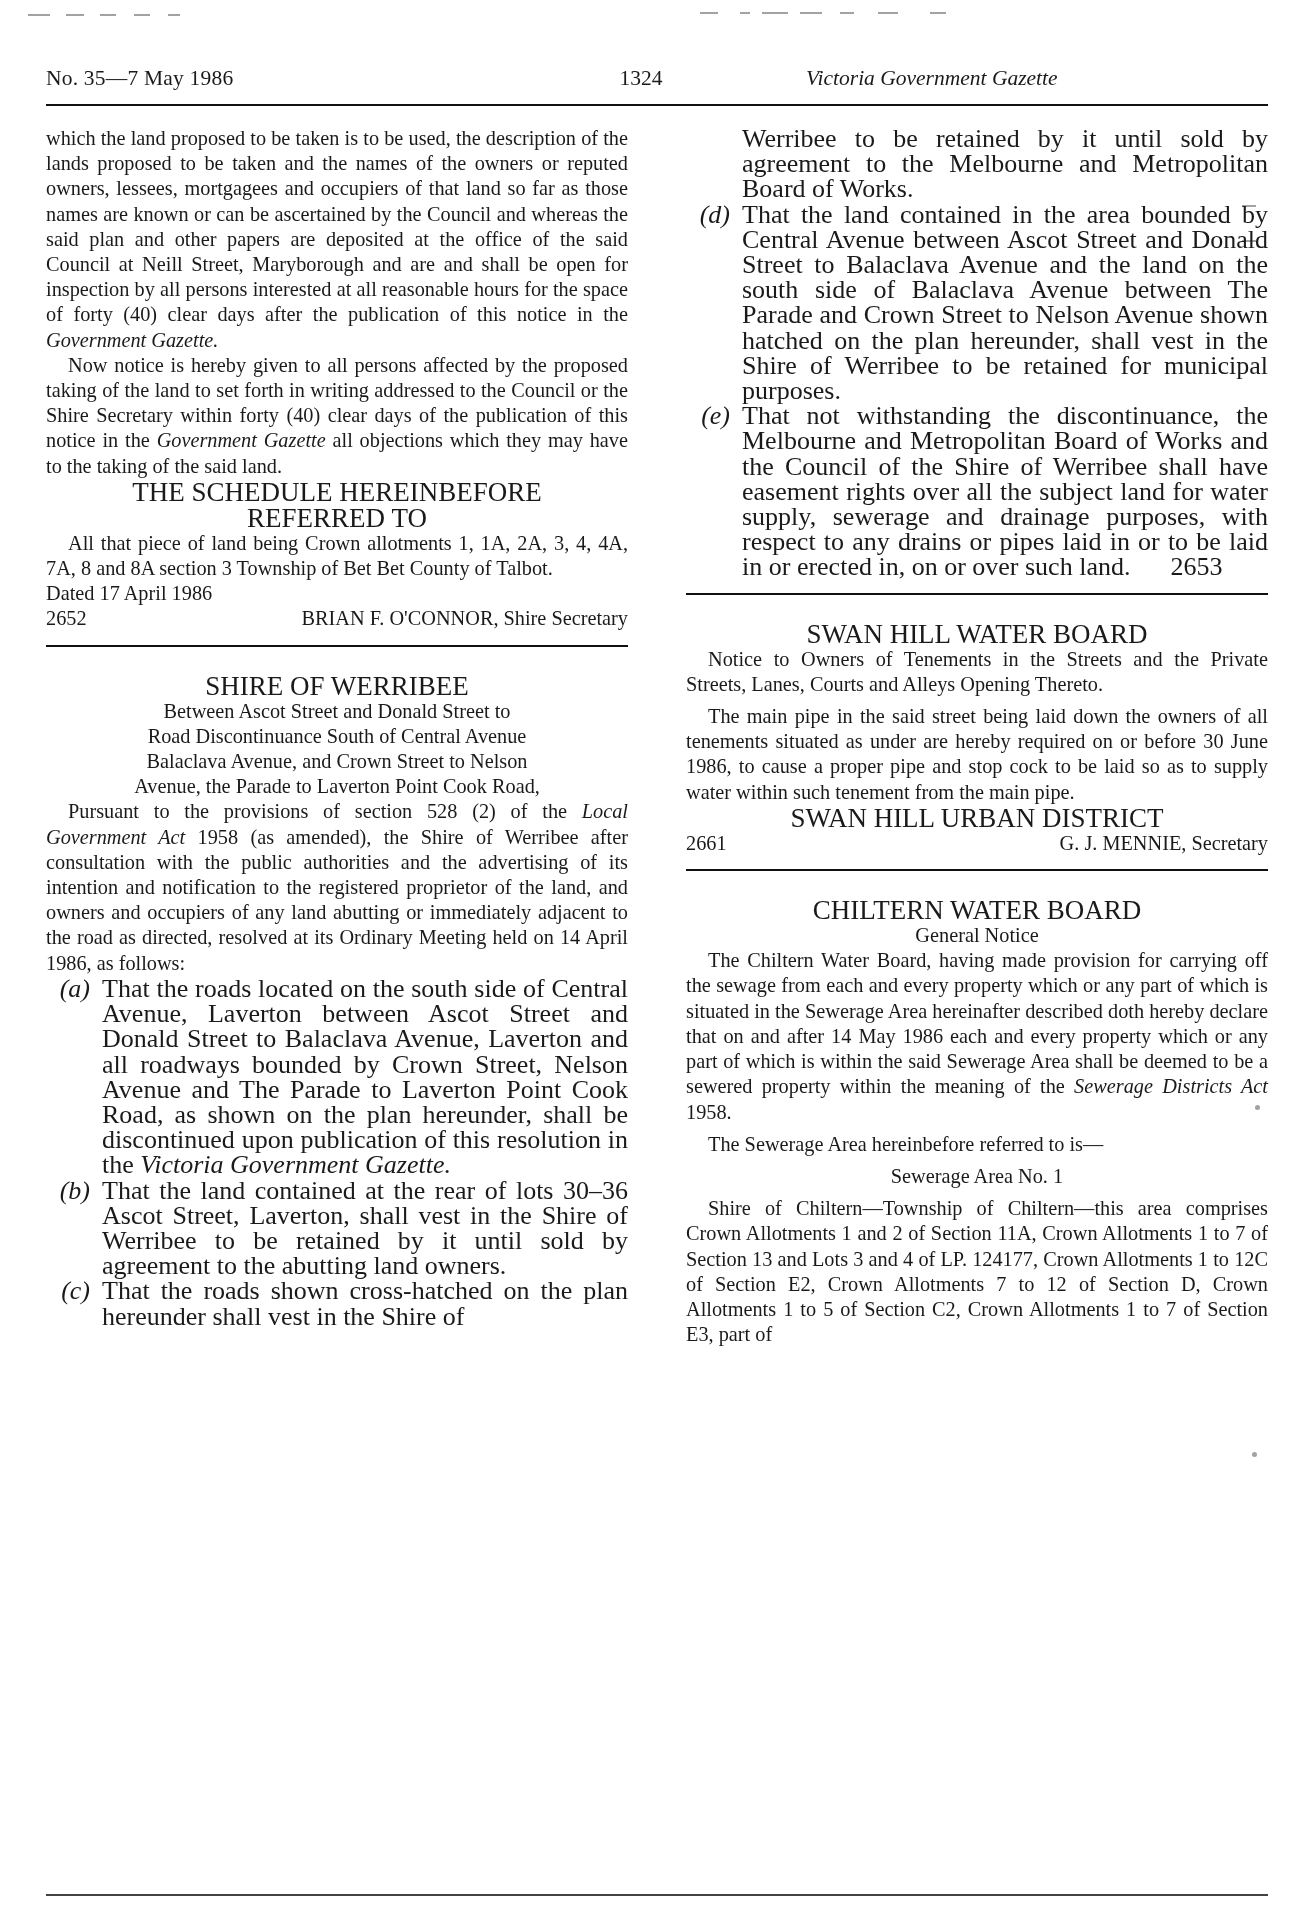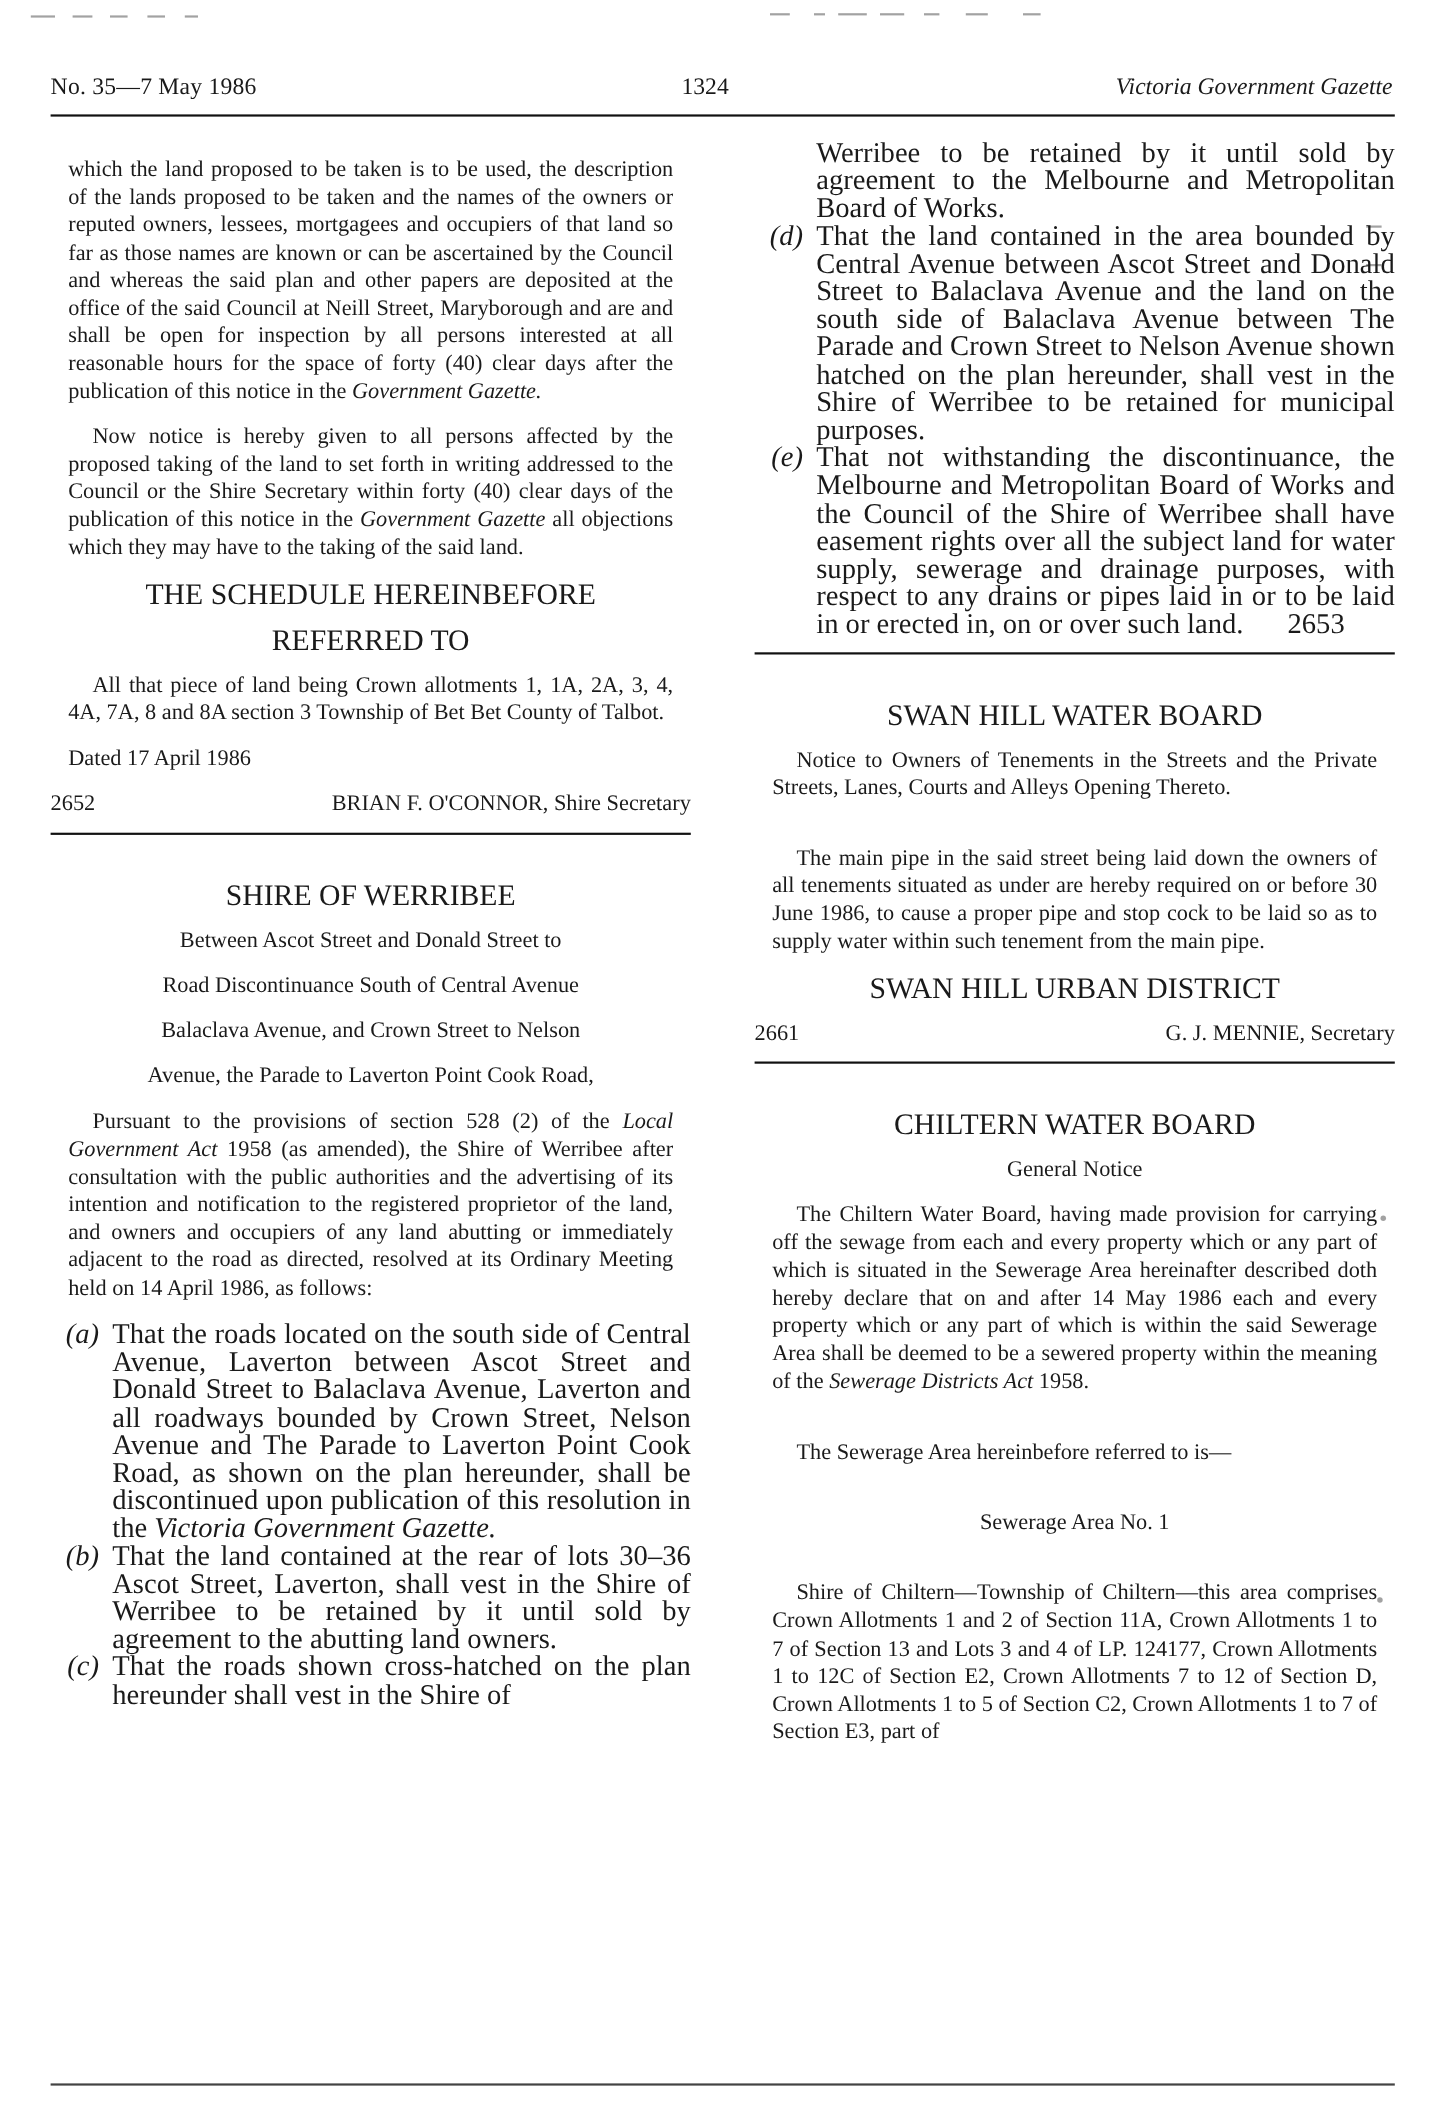--- a/index.html
+++ b/index.html
@@ -36,21 +36,21 @@
     position: absolute;
     left: 46px;
     top: 66px;
     width: 1220px;
     display: flex;
     align-items: baseline;
     font-size: 21.5px;
   }
   .rh-left  { width: 430px; text-align: left; letter-spacing: .2px; }
   .rh-mid   { width: 330px; text-align: center; }
-  .rh-right { flex: 1; text-align: right; font-style: italic; }
+  .rh-right { flex: 1; text-align: left; font-style: italic; }
 
   .head-rule {
     position: absolute;
     left: 46px;
     top: 104px;
     width: 1222px;
     height: 2px;
     background: #111;
   }
 
@@ -59,21 +59,21 @@
     position: absolute;
     left: 46px;
     top: 126px;
     width: 1222px;
     display: flex;
     gap: 58px;
   }
   .col { width: 582px; }
 
   p {
-    margin: 16px;
+    margin: 0;
     font-size: 20.3px;
     line-height: 25.2px;
     text-align: justify;
     text-justify: inter-word;
     hyphens: none;
   }
   p.indent { text-indent: 22px; }
   p.flush  { text-indent: 0; }
   em, .it { font-style: italic; }
   .heading-caps {

